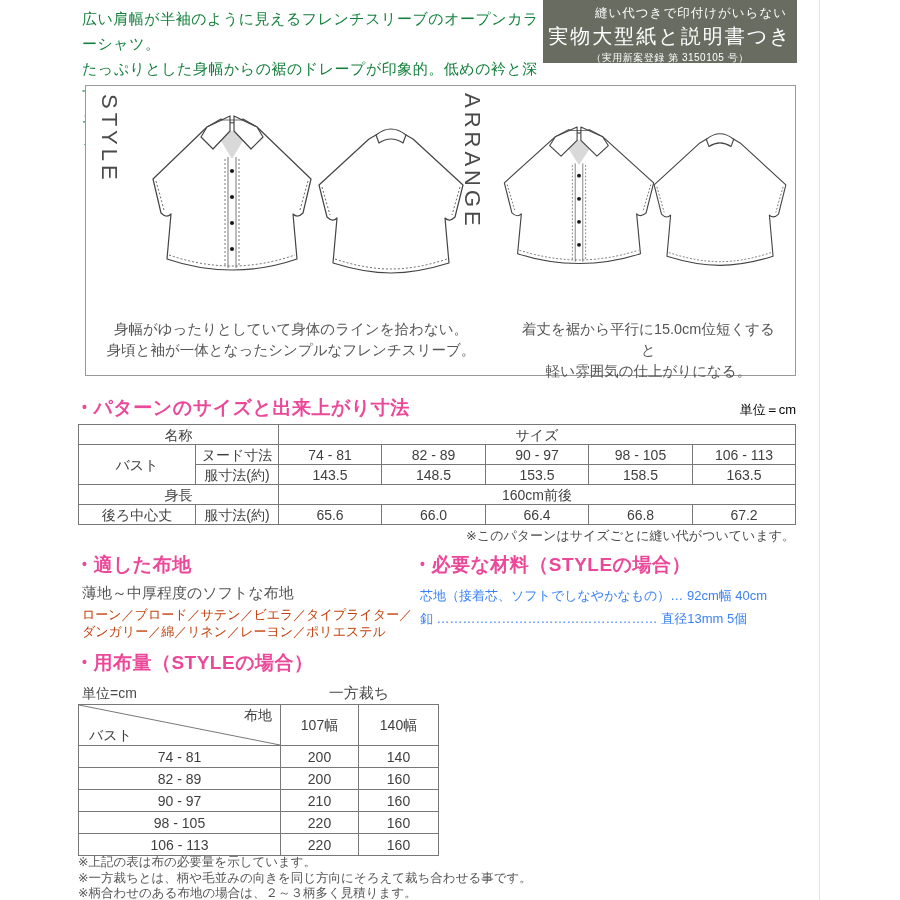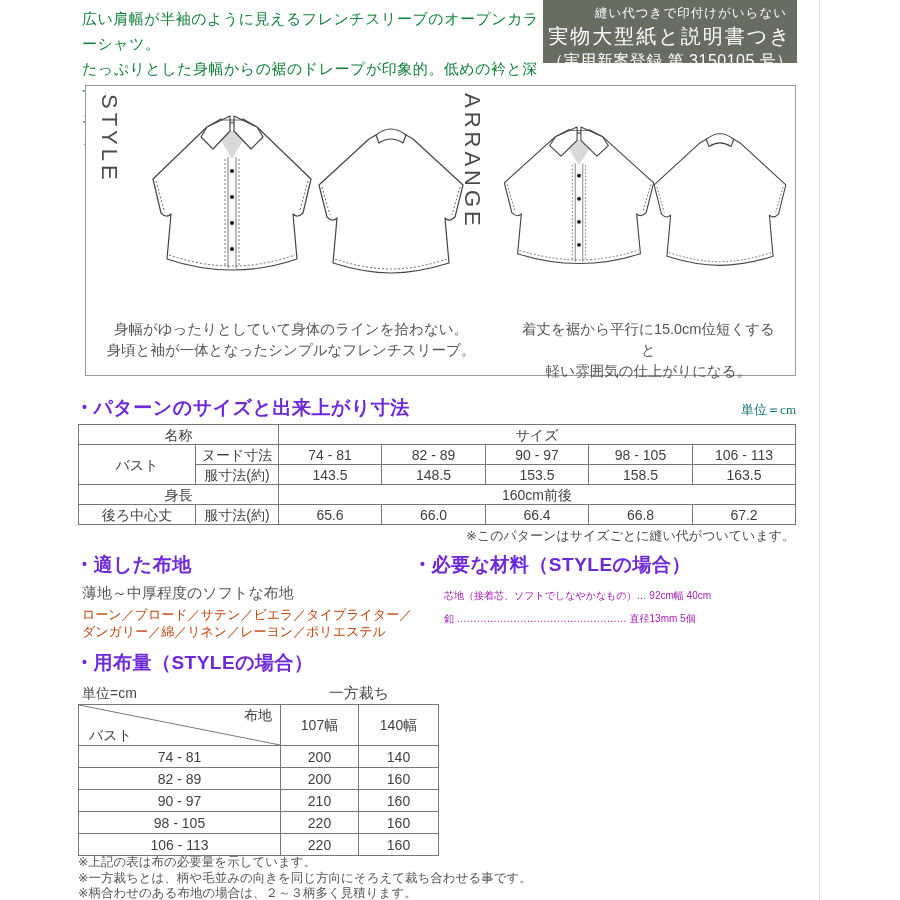--- a/index.html
+++ b/index.html
@@ -10,32 +10,32 @@
   }
   .abs{position:absolute;}
 
   
   .intro{left:82px;top:6px;width:470px;font-size:15px;line-height:25px;color:#15803d;letter-spacing:0.5px;}
 
   
   .badge{left:543px;top:0;width:254px;height:63px;background:#696d61;color:#fff;text-align:center;}
   .badge-l1{font-size:12.5px;padding-top:5px;letter-spacing:1px;padding-left:42px;}
   .badge-l2{font-size:20px;letter-spacing:2px;margin-top:1px;}
-  .badge-l3{font-size:16px;margin-top:1px;letter-spacing:0.5px;}
+  .badge-l3{font-size:10px;margin-top:1px;letter-spacing:0.5px;}
 
   
   .panel{left:85px;top:85px;width:709px;height:289px;border:1px solid #999;background:#fff;}
   .vlabel{position:absolute;transform:rotate(90deg);transform-origin:left top;
     font-size:22px;letter-spacing:4px;color:#4a4a4a;white-space:nowrap;line-height:25px;}
   .caption{position:absolute;font-size:14.5px;line-height:21px;color:#555;text-align:center;}
 
   
-  .sec-heading{font-size:19px;font-weight:bold;color:#6d28d9;letter-spacing:0.5px;white-space:nowrap;}
+  .sec-heading{font-size:19px;font-weight:bold;color:#ec4899;letter-spacing:0.5px;white-space:nowrap;}
   .sec-heading::before{content:"\2022";font-size:14px;margin-right:6px;vertical-align:2px;}
-  .unit{font-size:13px;color:#0f766e;font-family:Liberation Serif, serif;}
+  .unit{font-size:13px;color:#000000;}
 
   
   table{border-collapse:collapse;table-layout:fixed;}
   td{border:1px solid #777;text-align:center;font-size:14px;color:#3f3f3f;
      padding:0;height:19px;white-space:nowrap;overflow:hidden;line-height:1;}
   .size-table{left:78px;top:424px;width:717px;border-radius:26px;}
   .yard-table{left:78px;top:704px;width:360px;}
   .yard-table td{height:21px;}
   .yard-table td.diag{position:relative;height:40px;}
   .diag-top{position:absolute;right:8px;top:3px;font-size:14px;}
@@ -173,21 +173,21 @@
     </table>
 
   <div class="abs note-r" style="left:395px;top:527px;width:400px;">※このパターンはサイズごとに縫い代がついています。</div>
 
   <div class="abs sec-heading" style="left:82px;top:552px;">適した布地</div>
   <div class="abs" style="left:82px;top:584px;font-size:15px;color:#555;">薄地～中厚程度のソフトな布地</div>
   <div class="abs small-line" style="left:82px;top:606px;">ローン／ブロード／サテン／ビエラ／タイプライター／</div>
   <div class="abs small-line" style="left:82px;top:623px;">ダンガリー／綿／リネン／レーヨン／ポリエステル</div>
 
   <div class="abs sec-heading" style="left:420px;top:552px;">必要な材料（STYLEの場合）</div>
-  <div class="abs" style="left:420px;top:584px;width:378px;font-size:10px;line-height:23px;color:#a21caf;margin-left:24px;">
+  <div class="abs" style="left:420px;top:584px;width:378px;font-size:13px;line-height:23px;color:#3b82f6;">
     <div>芯地（接着芯、ソフトでしなやかなもの）… 92cm幅 40cm</div>
     <div>釦 …………………………………………… 直径13mm 5個</div>
   </div>
 
   <div class="abs sec-heading" style="left:82px;top:650px;">用布量（STYLEの場合）</div>
   <div class="abs" style="left:82px;top:685px;font-size:14px;color:#4a4a4a;">単位=cm</div>
   <div class="abs" style="left:280px;top:684px;width:158px;text-align:center;font-size:15px;color:#4a4a4a;">一方裁ち</div>
 
   <table class="abs yard-table">
     <colgroup>

